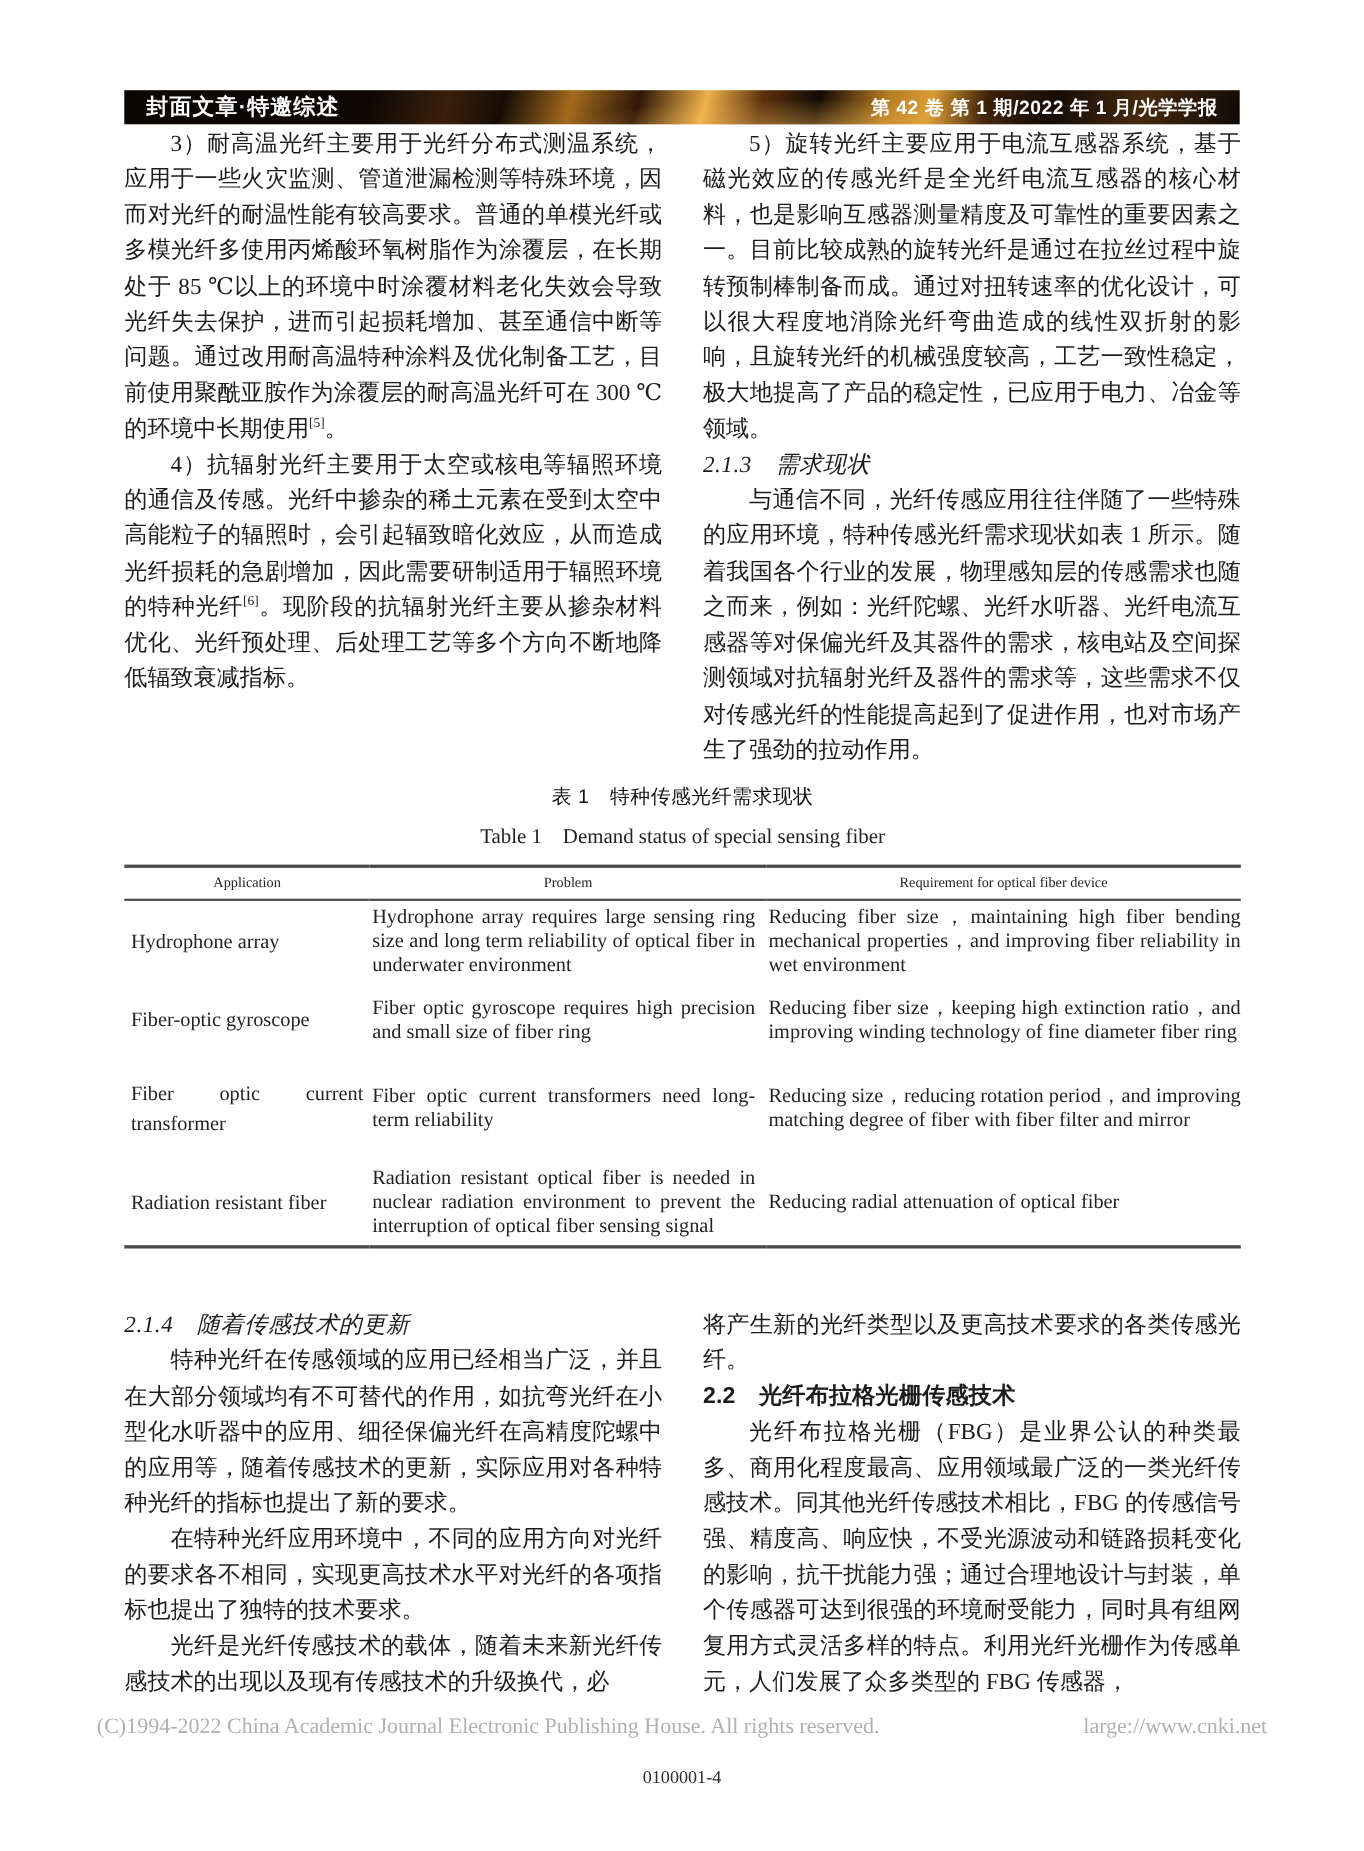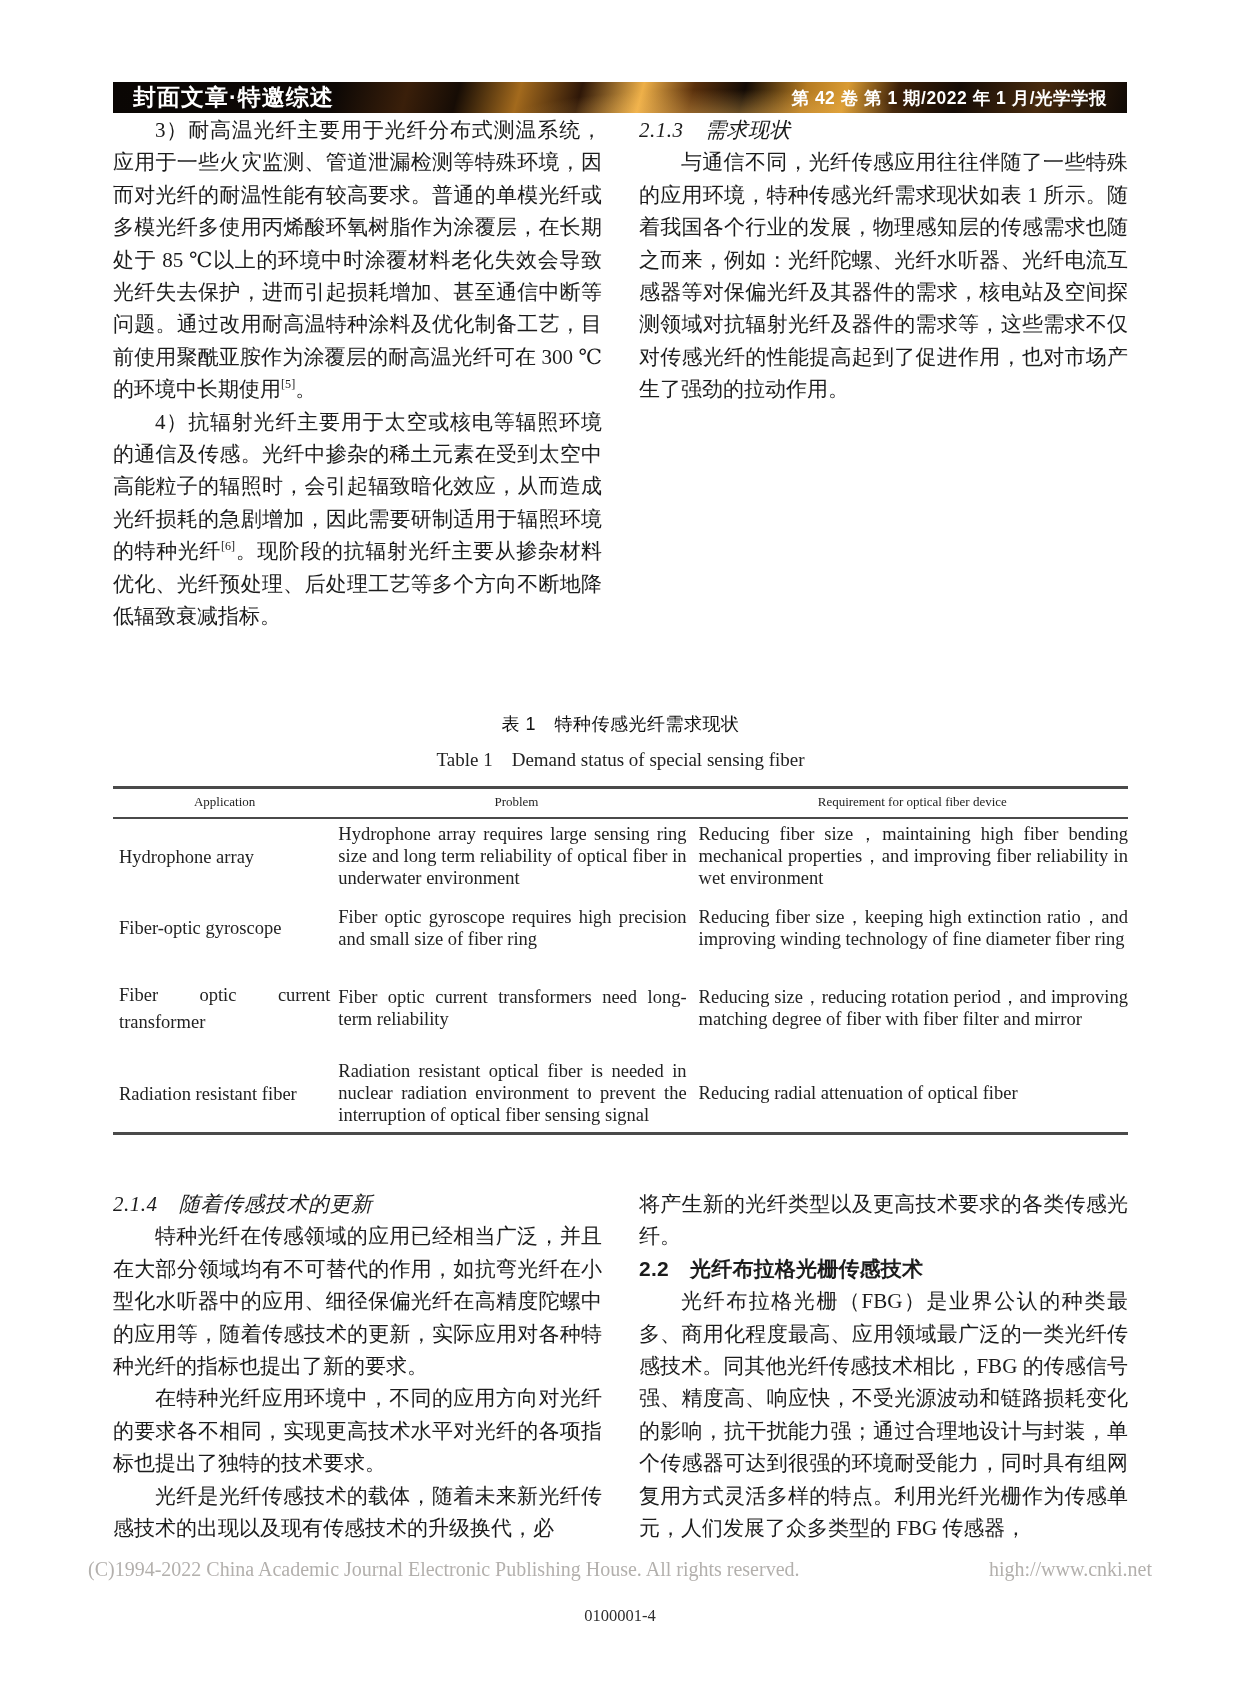--- a/index.html
+++ b/index.html
@@ -18,21 +18,21 @@
     background:
       radial-gradient(ellipse 300px 40px at 60% 115%, rgba(255,195,95,0.45), rgba(255,195,95,0) 70%),
       linear-gradient(105deg,
         #0a0604 0%, #0d0805 22%, #3a1f0a 29%, #160c05 34%,
         #a36a1d 40%, #2e1708 46%, #eeb049 52%, #5a300c 57%,
         #120a05 62%, #b57b22 68%, #d99b33 72%, #3c2008 77%,
         #150c06 83%, #472a0e 91%, #0f0905 100%);
   }
   .header-left {
     color:#ffffff; font-family:"Liberation Sans","DejaVu Sans",sans-serif;
-    font-weight:700; font-size:23px; letter-spacing:1px;
+    font-weight:700; font-size:20px; letter-spacing:1px;
   }
   .header-right {
     color:#ffffff; font-family:"Liberation Sans","DejaVu Sans",sans-serif;
     font-weight:700; font-size:17.5px; letter-spacing:0.5px;
   }
 
   
   .two-col { position:absolute; left:113px; width:1015px; display:flex; gap:37px; }
   .two-col.top { top:114px; }
   .two-col.bottom { top:1188px; }
@@ -93,20 +93,21 @@
     <span class="header-left">封面文章·特邀综述</span>
     <span class="header-right">第 42 卷 第 1 期/2022 年 1 月/光学学报</span>
   </div>
 
   <div class="two-col top">
     <div class="col">
         <p class="para body">3）耐高温光纤主要用于光纤分布式测温系统，应用于一些火灾监测、管道泄漏检测等特殊环境，因而对光纤的耐温性能有较高要求。普通的单模光纤或多模光纤多使用丙烯酸环氧树脂作为涂覆层，在长期处于 85 ℃以上的环境中时涂覆材料老化失效会导致光纤失去保护，进而引起损耗增加、甚至通信中断等问题。通过改用耐高温特种涂料及优化制备工艺，目前使用聚酰亚胺作为涂覆层的耐高温光纤可在 300 ℃的环境中长期使用<sup class="cite">[5]</sup>。</p>
         <p class="para body">4）抗辐射光纤主要用于太空或核电等辐照环境的通信及传感。光纤中掺杂的稀土元素在受到太空中高能粒子的辐照时，会引起辐致暗化效应，从而造成光纤损耗的急剧增加，因此需要研制适用于辐照环境的特种光纤<sup class="cite">[6]</sup>。现阶段的抗辐射光纤主要从掺杂材料优化、光纤预处理、后处理工艺等多个方向不断地降低辐致衰减指标。</p>
       </div>
     <div class="col">
+        <p class="para body">5）旋转光纤主要应用于电流互感器系统，基于磁光效应的传感光纤是全光纤电流互感器的核心材料，也是影响互感器测量精度及可靠性的重要因素之一。目前比较成熟的旋转光纤是通过在拉丝过程中旋转预制棒制备而成。通过对扭转速率的优化设计，可以很大程度地消除光纤弯曲造成的线性双折射的影响，且旋转光纤的机械强度较高，工艺一致性稳定，极大地提高了产品的稳定性，已应用于电力、冶金等领域。</p>
         <p class="para kai-heading">2.1.3　需求现状</p>
         <p class="para body">与通信不同，光纤传感应用往往伴随了一些特殊的应用环境，特种传感光纤需求现状如表 1 所示。随着我国各个行业的发展，物理感知层的传感需求也随之而来，例如：光纤陀螺、光纤水听器、光纤电流互感器等对保偏光纤及其器件的需求，核电站及空间探测领域对抗辐射光纤及器件的需求等，这些需求不仅对传感光纤的性能提高起到了促进作用，也对市场产生了强劲的拉动作用。</p>
       </div>
   </div>
 
   <div class="table-block">
     <div class="tbl-title-zh">表 1　特种传感光纤需求现状</div>
     <div class="tbl-title-en">Table 1　Demand status of special sensing fiber</div>
     <table class="demand">
       <colgroup>
@@ -155,17 +156,17 @@
       </div>
     <div class="col">
         <p class="para cont">将产生新的光纤类型以及更高技术要求的各类传感光纤。</p>
         <p class="para bold-heading">2.2　光纤布拉格光栅传感技术</p>
         <p class="para body">光纤布拉格光栅（FBG）是业界公认的种类最多、商用化程度最高、应用领域最广泛的一类光纤传感技术。同其他光纤传感技术相比，FBG 的传感信号强、精度高、响应快，不受光源波动和链路损耗变化的影响，抗干扰能力强；通过合理地设计与封装，单个传感器可达到很强的环境耐受能力，同时具有组网复用方式灵活多样的特点。利用光纤光栅作为传感单元，人们发展了众多类型的 FBG 传感器，</p>
       </div>
   </div>
 
   <div class="footer-line">
     <span>(C)1994-2022 China Academic Journal Electronic Publishing House. All rights reserved.</span>
-    <span>high://www.cnki.net</span>
+    <span>large://www.cnki.net</span>
   </div>
   <div class="footer-page">0100001-4</div>
 
 </div>
 
 </body></html>

